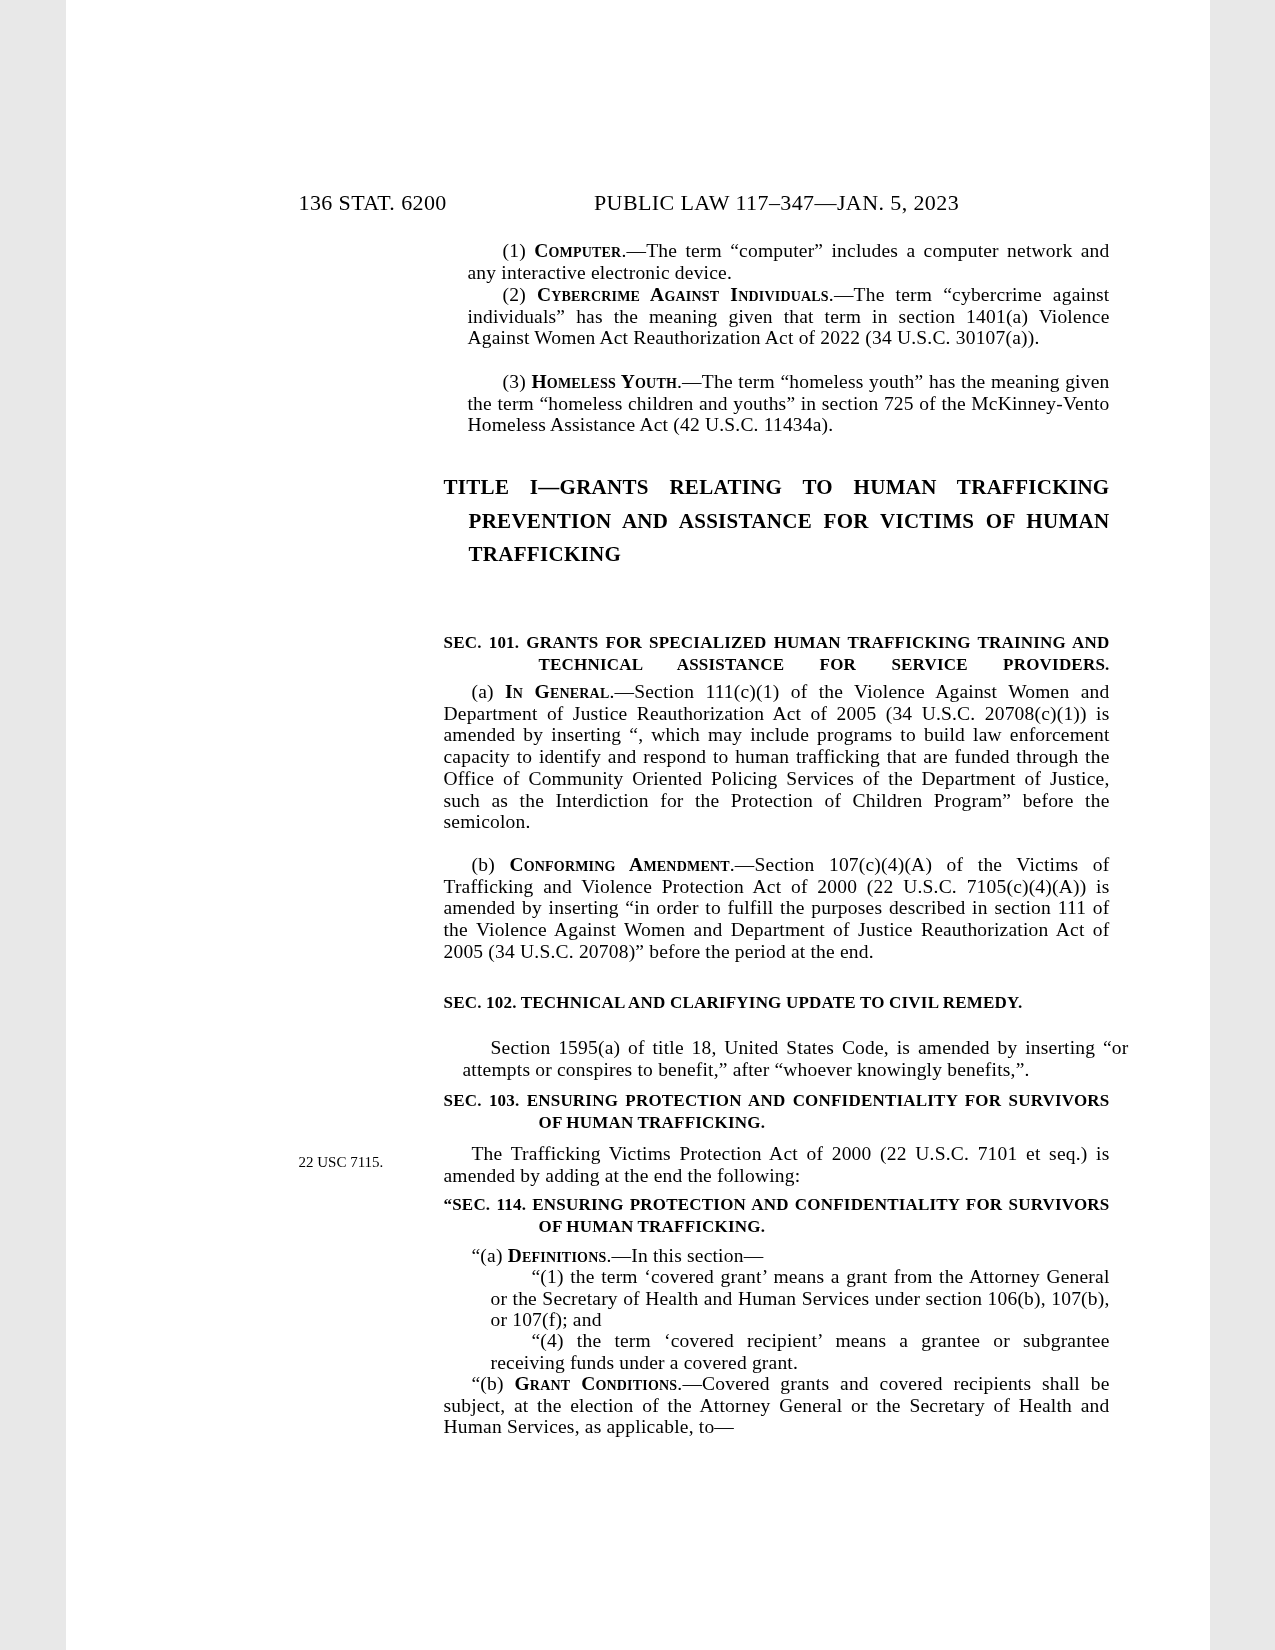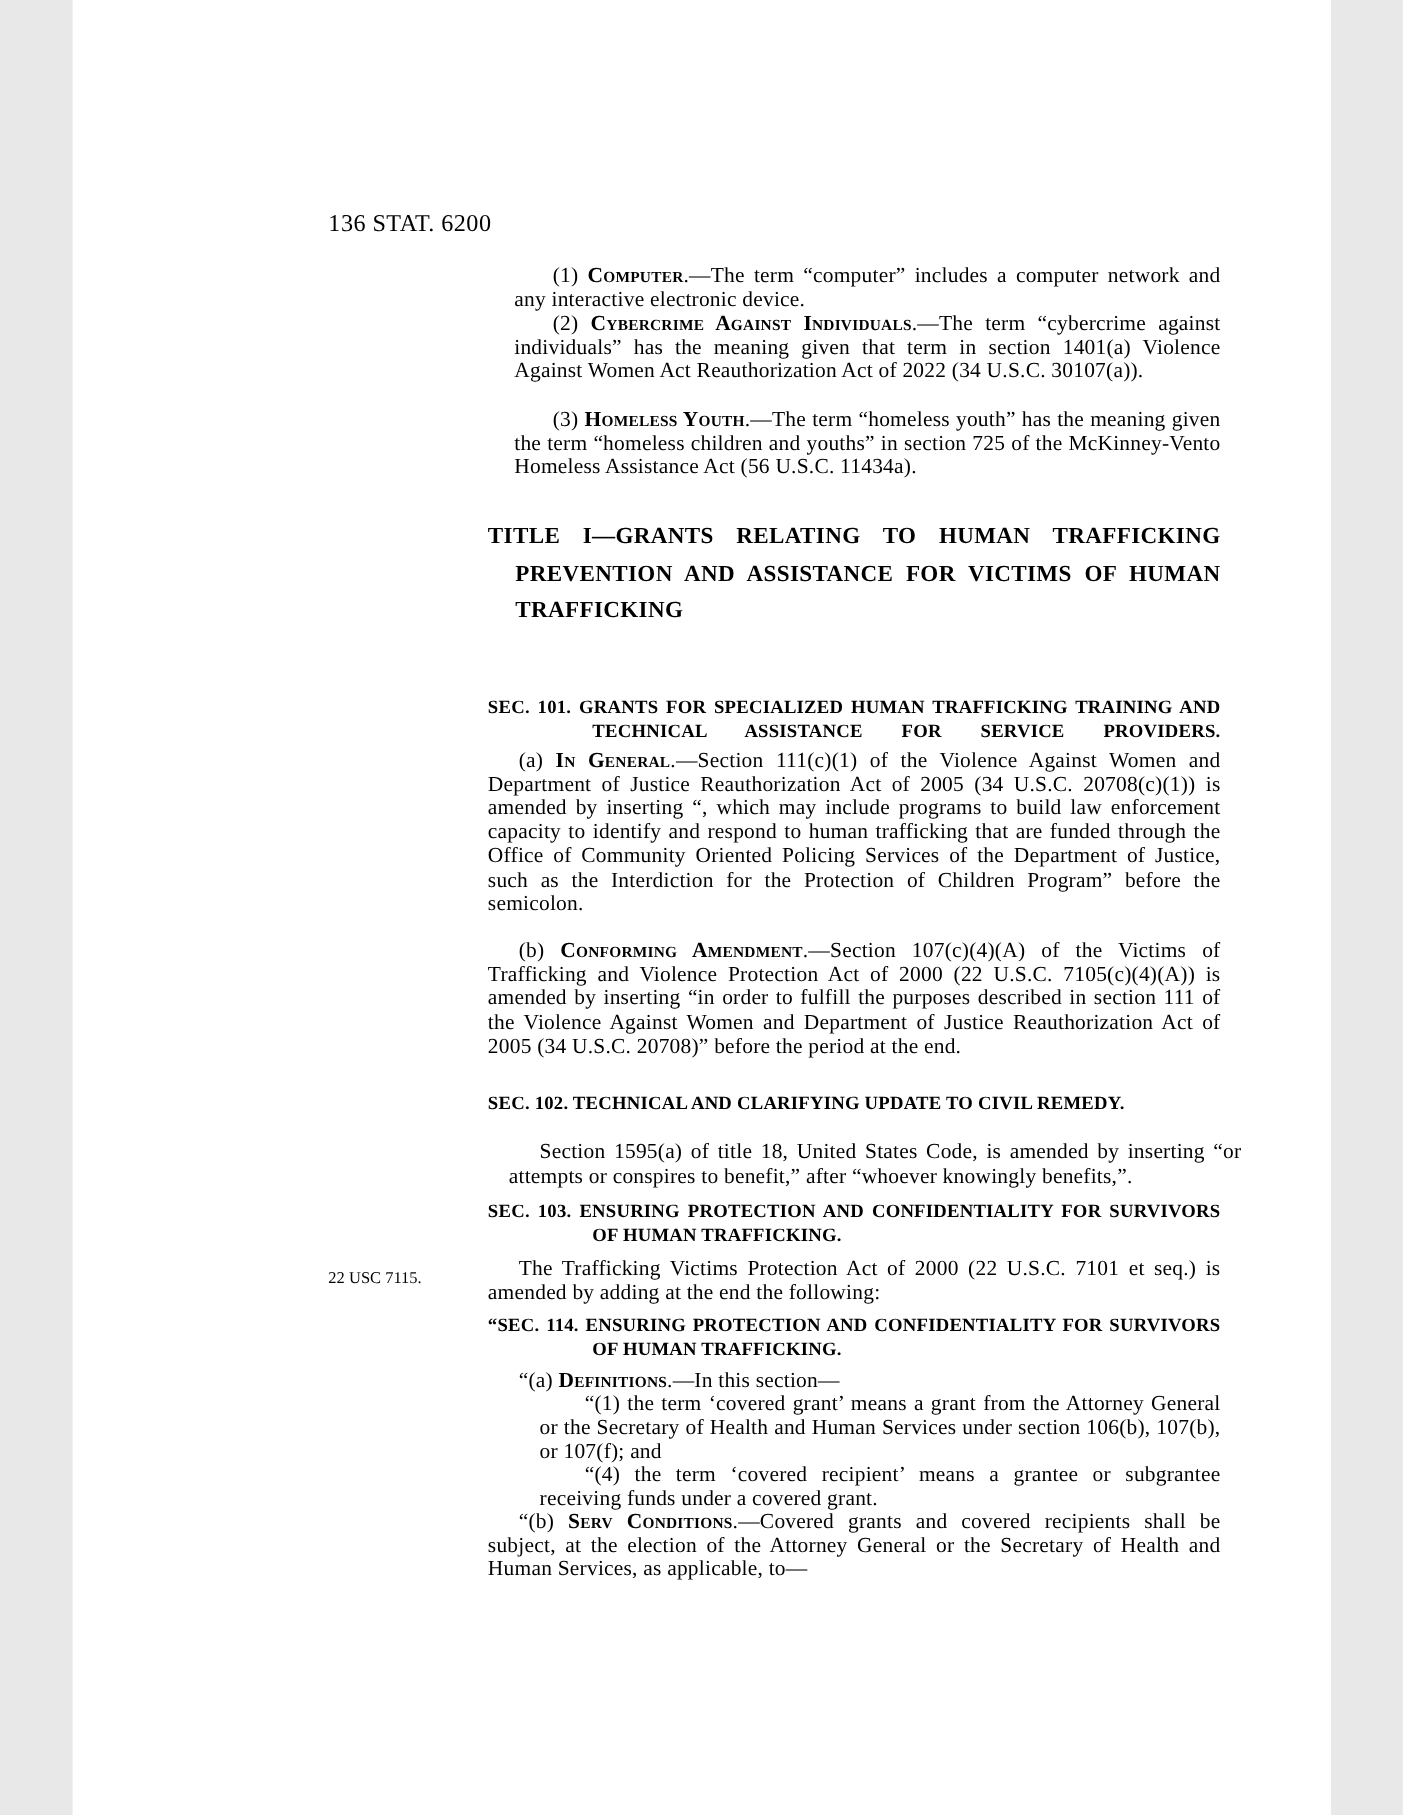--- a/index.html
+++ b/index.html
@@ -26,28 +26,29 @@
   .runhead{position:absolute;font-size:22px;letter-spacing:0.4px;white-space:nowrap;}
   .runhead-center{left:378px;width:666px;text-align:center;}
   .margin-note{position:absolute;left:233px;top:1154px;width:132px;font-size:15px;line-height:16px;}
 </style>
 </head>
 <body>
 
 <div class="page">
 
   <div class="runhead" style="left:233px;top:190px;">136 STAT. 6200</div>
+  <div class="runhead runhead-center" style="top:190px;">PUBLIC LAW 117–347—JAN. 5, 2023</div>
 
   <div class="margin-note">22 USC 7115.</div>
 
   <div class="blk body-text indent-sub" style="top:240px;"><span>(1) </span><span class="sc">Computer</span><span>.—The term “computer” includes a computer network and any interactive electronic device.</span></div>
 
   <div class="blk body-text indent-sub" style="top:284px;"><span>(2) </span><span class="sc">Cybercrime Against Individuals</span><span>.—The term “cybercrime against individuals” has the meaning given that term in section 1401(a) Violence Against Women Act Reauthor­ization Act of 2022 (34 U.S.C. 30107(a)).</span></div>
 
-  <div class="blk body-text indent-sub" style="top:371px;"><span>(3) </span><span class="sc">Homeless Youth</span><span>.—The term “homeless youth” has the meaning given the term “homeless children and youths” in section 725 of the McKinney-Vento Homeless Assistance Act (56 U.S.C. 11434a).</span></div>
+  <div class="blk body-text indent-sub" style="top:371px;"><span>(3) </span><span class="sc">Homeless Youth</span><span>.—The term “homeless youth” has the meaning given the term “homeless children and youths” in section 725 of the McKinney-Vento Homeless Assistance Act (42 U.S.C. 11434a).</span></div>
 
   <div class="blk doc-title" style="top:471px;">TITLE I—GRANTS RELATING TO HUMAN TRAFFICKING PREVENTION AND AS­SISTANCE FOR VICTIMS OF HUMAN TRAFFICKING</div>
 
   <div class="blk sec-head justify-last" style="top:632px;">SEC. 101. GRANTS FOR SPECIALIZED HUMAN TRAFFICKING TRAINING AND TECHNICAL ASSISTANCE FOR SERVICE PROVIDERS.</div>
 
   <div class="blk body-text indent-main" style="top:681px;"><span>(a) </span><span class="sc">In General</span><span>.—Section 111(c)(1) of the Violence Against Women and Department of Justice Reauthorization Act of 2005 (34 U.S.C. 20708(c)(1)) is amended by inserting “, which may include programs to build law enforcement capacity to identify and respond to human trafficking that are funded through the Office of Commu­nity Oriented Policing Services of the Department of Justice, such as the Interdiction for the Protection of Children Program” before the semicolon.</span></div>
 
   <div class="blk body-text indent-main" style="top:854px;"><span>(b) </span><span class="sc">Conforming Amendment</span><span>.—Section 107(c)(4)(A) of the Vic­tims of Trafficking and Violence Protection Act of 2000 (22 U.S.C. 7105(c)(4)(A)) is amended by inserting “in order to fulfill the pur­poses described in section 111 of the Violence Against Women and Department of Justice Reauthorization Act of 2005 (34 U.S.C. 20708)” before the period at the end.</span></div>
 
   <div class="blk sec-head" style="top:992px;">SEC. 102. TECHNICAL AND CLARIFYING UPDATE TO CIVIL REMEDY.</div>
@@ -59,15 +60,15 @@
   <div class="blk body-text indent-main" style="top:1143px;">The Trafficking Victims Protection Act of 2000 (22 U.S.C. 7101 et seq.) is amended by adding at the end the following:</div>
 
   <div class="blk sec-head" style="top:1194px;">“SEC. 114. ENSURING PROTECTION AND CONFIDENTIALITY FOR SUR­VIVORS OF HUMAN TRAFFICKING.</div>
 
   <div class="blk body-text indent-main" style="top:1245px;"><span>“(a) </span><span class="sc">Definitions</span><span>.—In this section—</span></div>
 
   <div class="blk body-text indent-subq" style="top:1266px;">“(1) the term ‘covered grant’ means a grant from the Attorney General or the Secretary of Health and Human Serv­ices under section 106(b), 107(b), or 107(f); and</div>
 
   <div class="blk body-text indent-subq" style="top:1330px;">“(4) the term ‘covered recipient’ means a grantee or sub­grantee receiving funds under a covered grant.</div>
 
-  <div class="blk body-text indent-main" style="top:1373px;"><span>“(b) </span><span class="sc">Serv Conditions</span><span>.—Covered grants and covered recipi­ents shall be subject, at the election of the Attorney General or the Secretary of Health and Human Services, as applicable, to—</span></div>
+  <div class="blk body-text indent-main" style="top:1373px;"><span>“(b) </span><span class="sc">Grant Conditions</span><span>.—Covered grants and covered recipi­ents shall be subject, at the election of the Attorney General or the Secretary of Health and Human Services, as applicable, to—</span></div>
 
 </div>
 
 </body></html>

